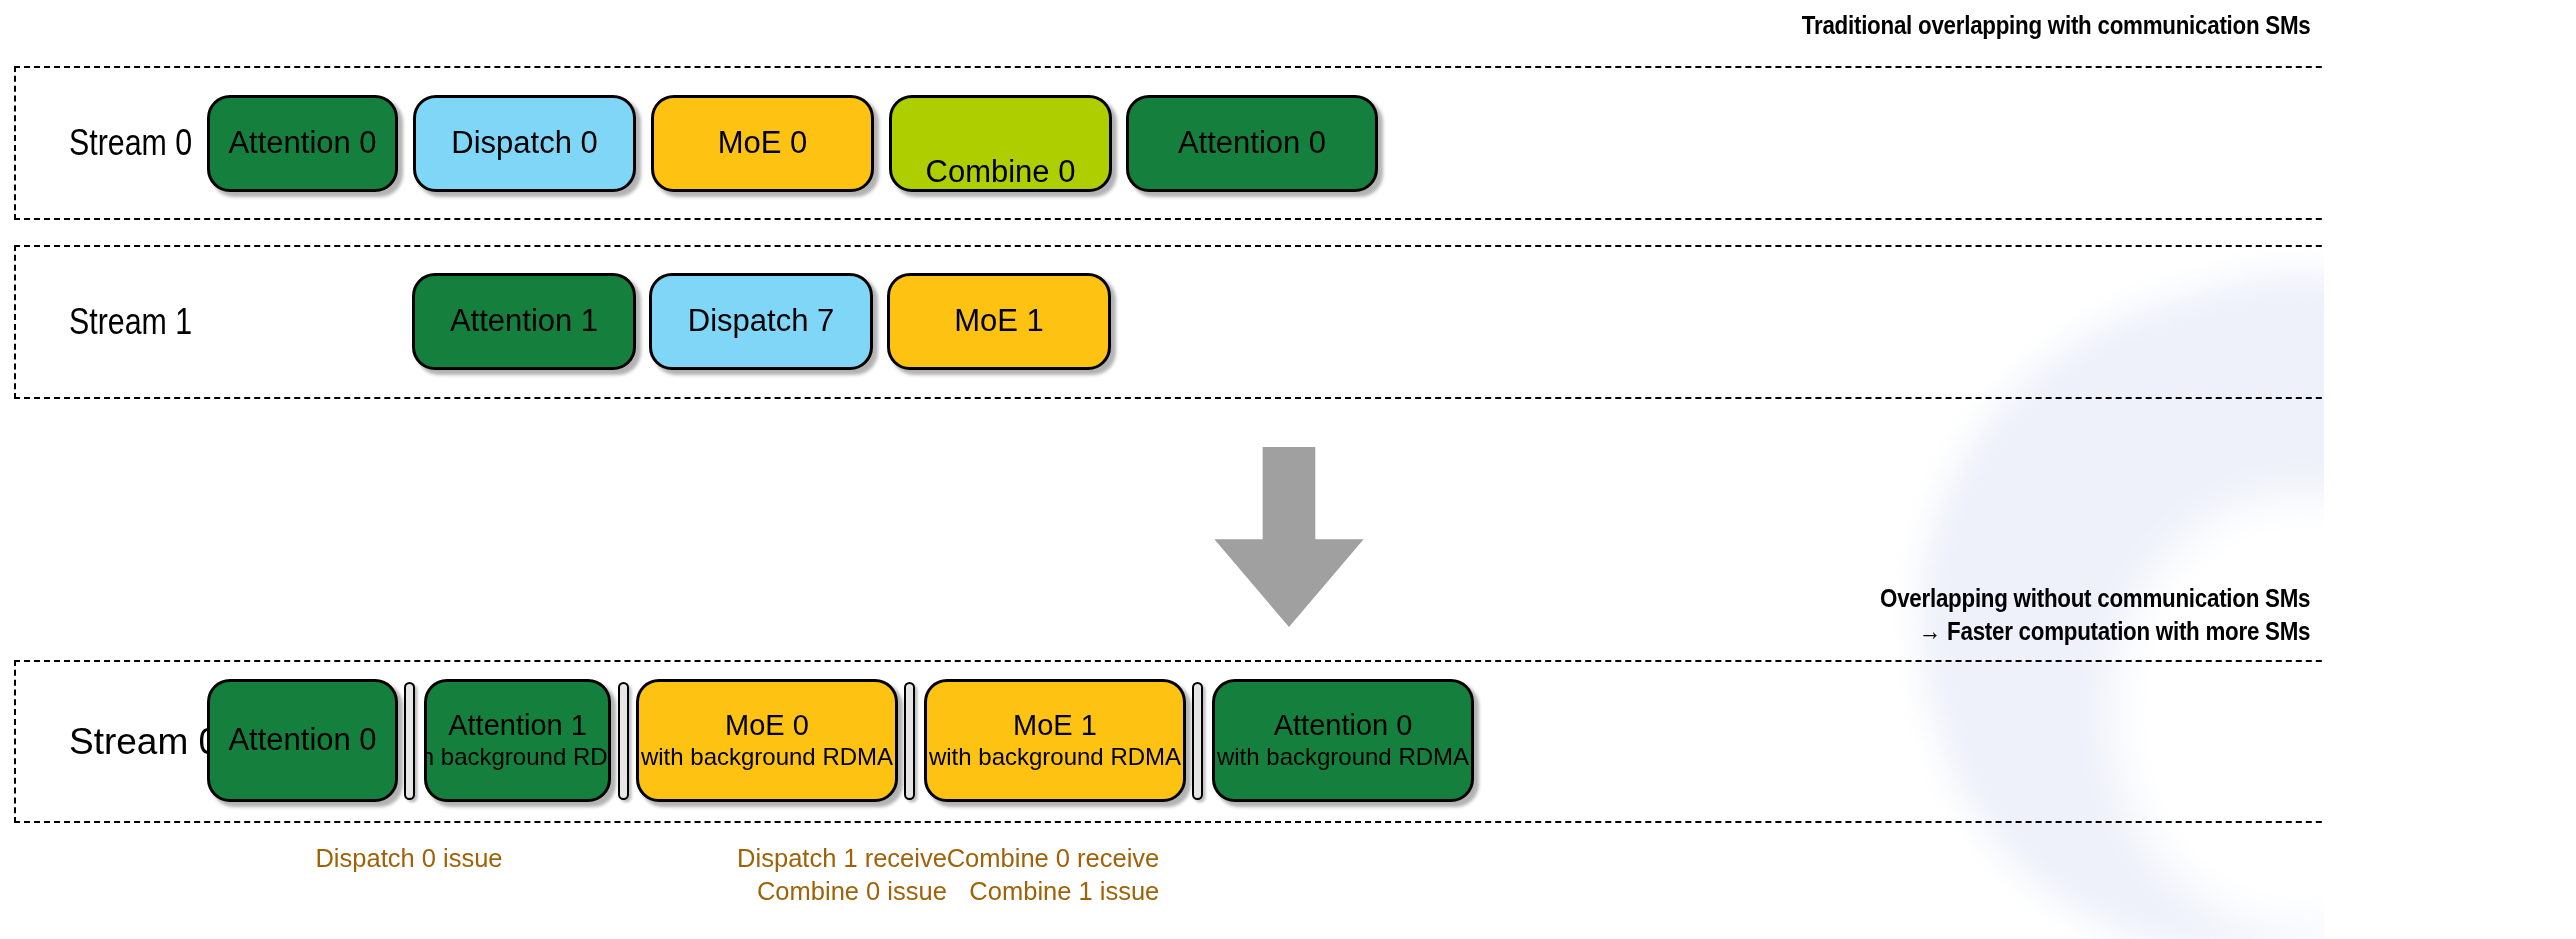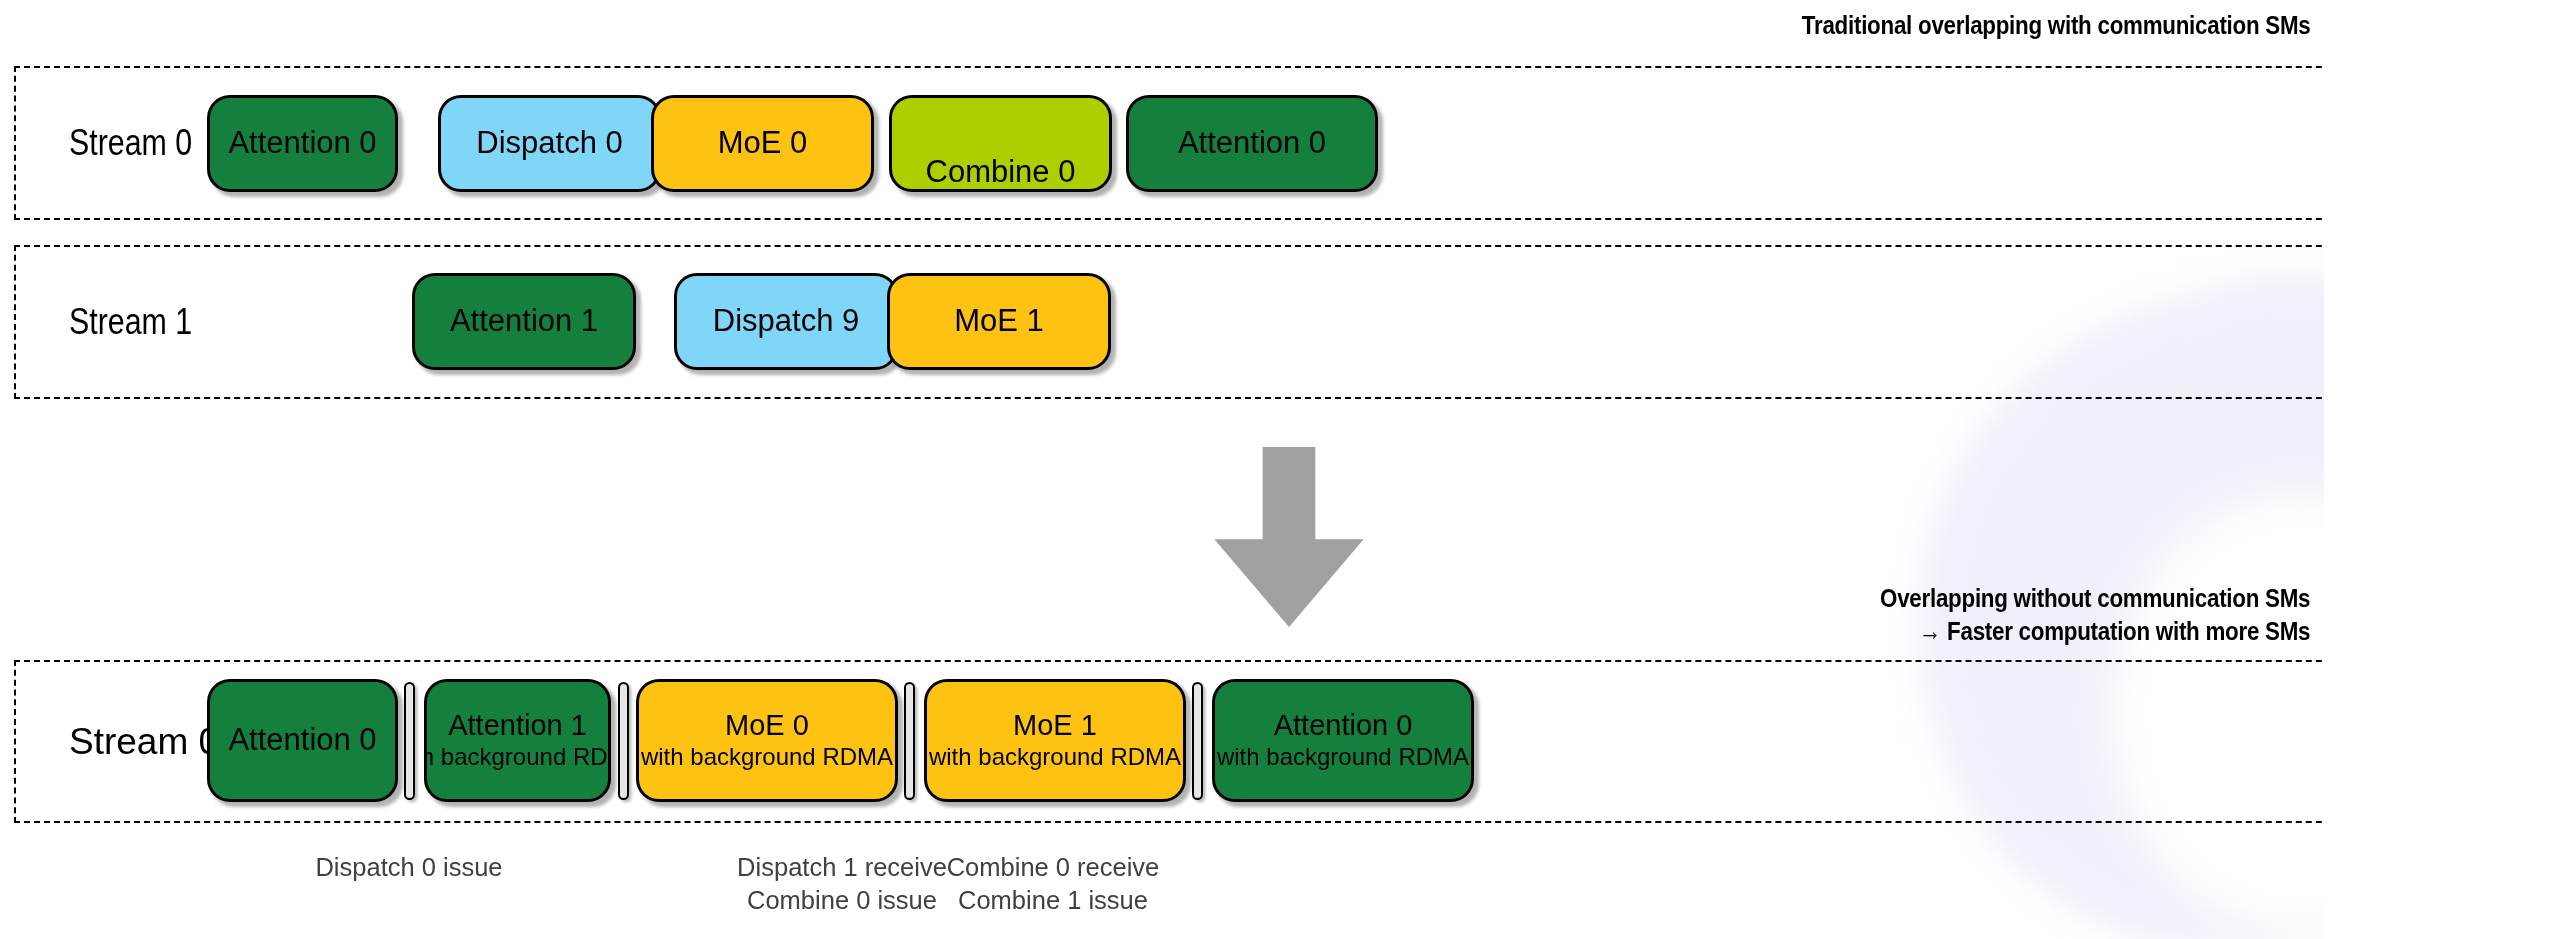--- a/index.html
+++ b/index.html
@@ -112,21 +112,21 @@
   .task .sub {
     font-size: 24px;
     color: #000000;
     line-height: 1.1;
     margin-top: 3.5px;
     white-space: nowrap;
   }
   .task.twoline .title { font-size: 29px; }
 
   .c-attention { background: #15803d; }
-  .c-dispatch  { background: #7fd6f7; margin-left: 25px; }
+  .c-dispatch  { background: #7fd6f7; }
   .c-moe       { background: #fdc212; }
   .c-combine   { background: #aece00; }
 
   
   .sep {
     position: absolute;
     width: 11.4px;
     box-sizing: border-box;
     background: #e6e6e6;
     border: 2.6px solid #000000;
@@ -150,27 +150,26 @@
     top: 720px;
     font-size: 40px;
     letter-spacing: 4.4px;
     color: #000000;
     line-height: 1;
   }
 
   
   .event-label {
     position: absolute;
-    text-align: center;
+    text-align: right;
     font-size: 25.5px;
     line-height: 33px;
-    color: #404040;
+    color: #a16207;
     white-space: nowrap;
     transform: translateX(-50%);
-    margin-top: 9px;
   }
   .event-label .line { display: block; }
 </style>
 </head>
 <body>
 
 <div id="canvas">
 
   <div class="wm wm-a"></div>
   <div class="wm wm-b"></div>
@@ -199,21 +198,21 @@
     <span class="title">Combine 0</span>
   </div>
   <div class="task c-attention" style="left:1126px; top:95px; width:252px; height:97px;">
     <span class="title">Attention 0</span>
   </div>
 
   <div class="task c-attention" style="left:412px; top:273px; width:224px; height:97px;">
     <span class="title">Attention 1</span>
   </div>
   <div class="task c-dispatch" style="left:649px; top:273px; width:224px; height:97px;">
-    <span class="title">Dispatch 9</span>
+    <span class="title">Dispatch 7</span>
   </div>
   <div class="task c-moe" style="left:887px; top:273px; width:224px; height:97px;">
     <span class="title">MoE 1</span>
   </div>
 
   <svg id="down-arrow" viewBox="0 0 170 205">
     <polygon points="55,0 115,0 115,105 170,105 85,205 0,105 55,105" fill="#a0a0a0"></polygon>
   </svg>
 
   <div class="heading" id="heading-bottom">

